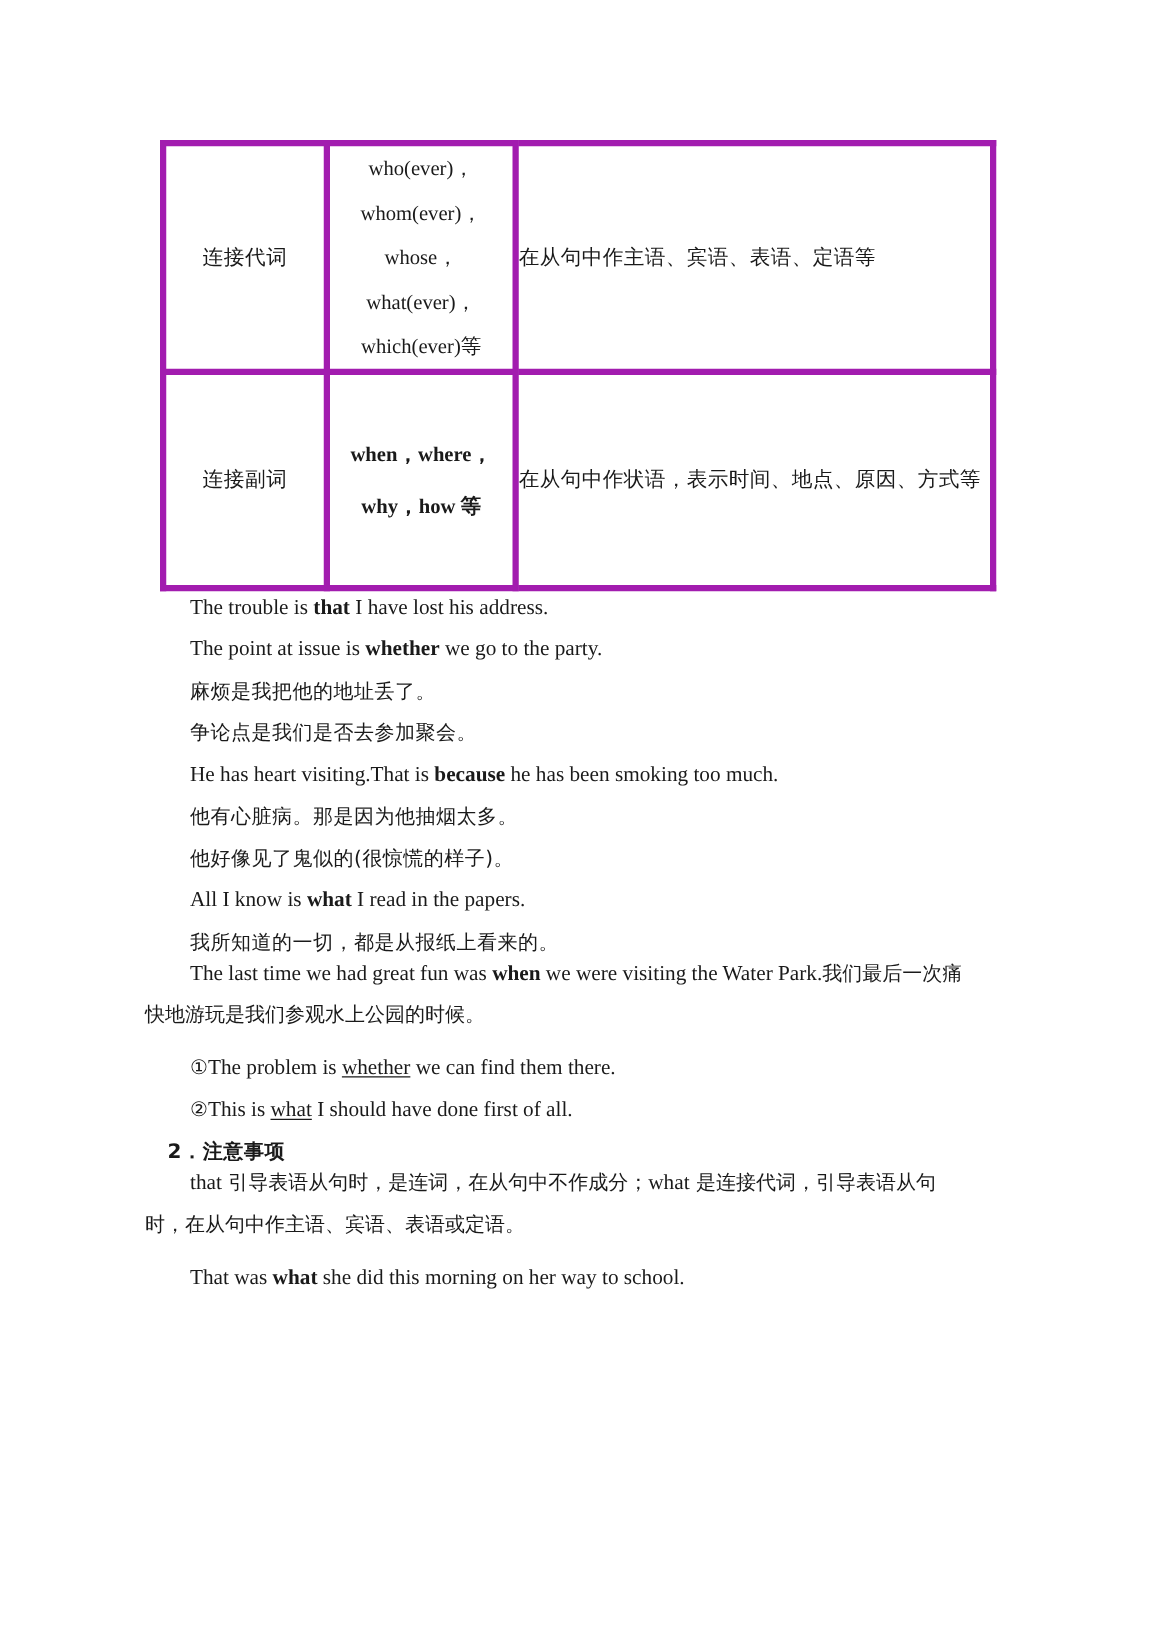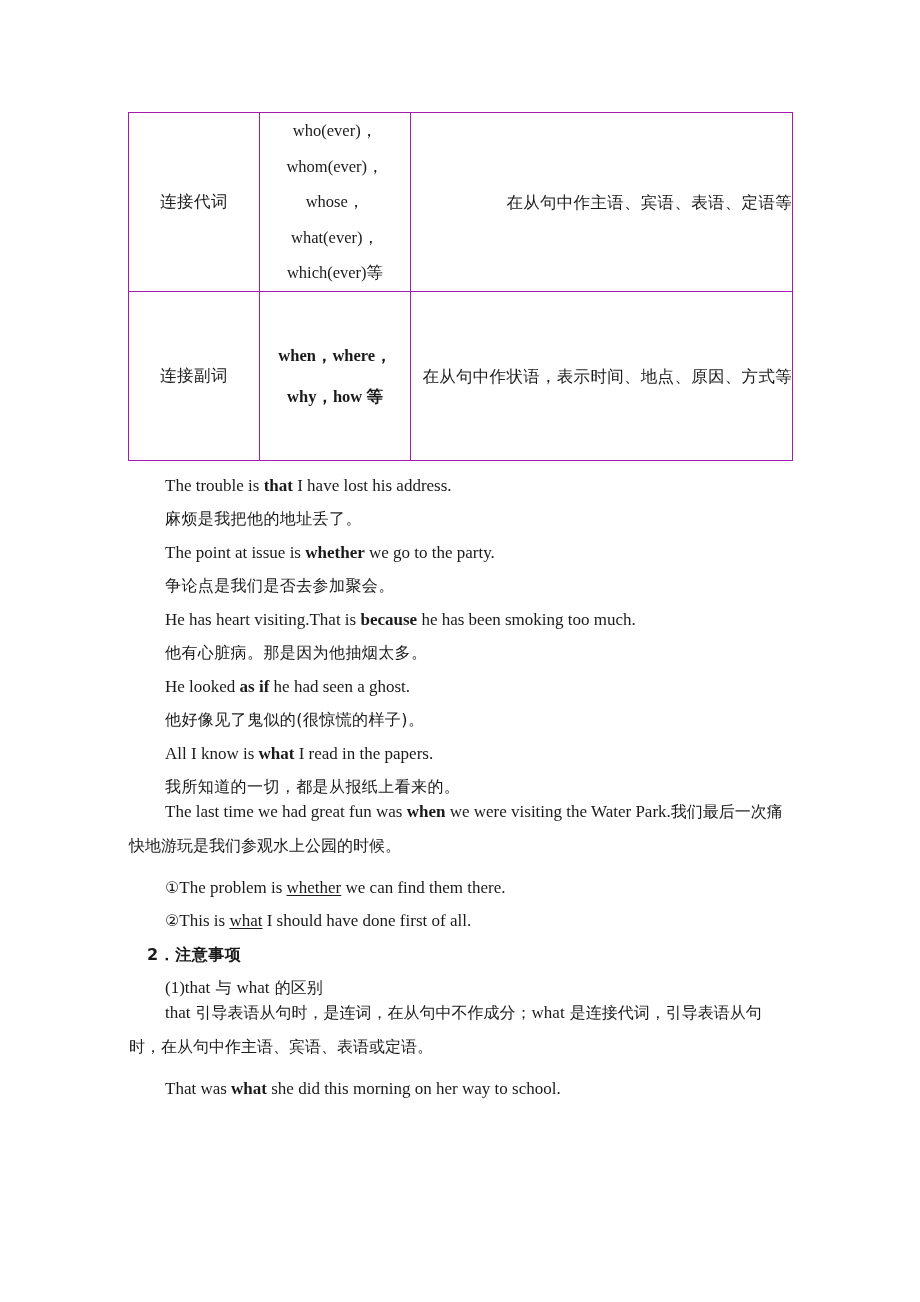--- a/index.html
+++ b/index.html
@@ -27,21 +27,21 @@
   
   .grammar-table {
     position: absolute;
     left: 128px;
     top: 112px;
     width: 664px;
     border-collapse: collapse;
     table-layout: fixed;
   }
   .grammar-table td {
-    border: 1px solid #a21caf;
+    border: 5px solid #a21caf;
     padding: 0;
     vertical-align: middle;
     font-size: 16.5px;
   }
   .col-type   { width: 131px; }
   .col-words  { width: 151px; }
   .col-func   { width: 382px; }
 
   .cell-type {
     text-align: center;
@@ -49,41 +49,41 @@
     font-size: 16px;
     letter-spacing: 0.5px;
   }
   .cell-words {
     text-align: center;
     line-height: 2.15;
     padding: 6px 4px;
     font-size: 16.5px;
   }
   .cell-func {
-    text-align: right;
+    text-align: left;
     padding: 6px 10px 6px 12px;
-    font-family: Liberation Sans, sans-serif;
+    font-family: Liberation Serif, serif;
     font-size: 15.5px;
     line-height: 1.95;
     letter-spacing: 0.3px;
   }
   .row-pron td { height: 178px; }
   .row-adv  td { height: 168px; }
 
   .cell-words-adv {
     text-align: center;
     line-height: 2.5;
     font-size: 16.5px;
     font-weight: bold;
   }
 
   
   .body-block {
     position: absolute;
-    left: 129px;
+    left: 116px;
     top: 460px;
     width: 664px;
   }
   .line {
     font-size: 17px;
     line-height: 1.0;
     margin: 0;
     padding: 0;
     white-space: nowrap;
   }
@@ -169,41 +169,38 @@
       </tr>
     </tbody>
   </table>
 
   <div class="body-block">
 
     <div class="row-h">
       <div class="line en indent"><span>The trouble is </span><b>that</b><span> I have lost his address.</span></div>
     </div>
     <div class="row-h">
+      <div class="line en indent"><span>The point at issue is </span><b>whether</b><span> we go to the party.</span></div>
+    </div>
+
+    <div class="row-h">
       <div class="line zh indent">麻烦是我把他的地址丢了。</div>
     </div>
-
-    <div class="row-h">
-      <div class="line en indent"><span>The point at issue is </span><b>whether</b><span> we go to the party.</span></div>
-    </div>
     <div class="row-h">
       <div class="line zh indent">争论点是我们是否去参加聚会。</div>
     </div>
 
     <div class="row-h">
       <div class="line en indent"><span>He has heart visiting.That is </span><b>because</b><span> he has been smoking too much.</span></div>
     </div>
     <div class="row-h">
       <div class="line zh indent">他有心脏病。那是因为他抽烟太多。</div>
     </div>
 
     <div class="row-h">
-      <div class="line en indent"><span>He looked </span><b>as if</b><span> he had seen a ghost.</span></div>
-    </div>
-    <div class="row-h">
       <div class="line zh indent">他好像见了鬼似的(很惊慌的样子)。</div>
     </div>
 
     <div class="row-h">
       <div class="line en indent"><span>All I know is </span><b>what</b><span> I read in the papers.</span></div>
     </div>
     <div class="row-h">
       <div class="line zh indent">我所知道的一切，都是从报纸上看来的。</div>
     </div>
 
@@ -214,23 +211,20 @@
       <div class="line en indent"><span class="circled">①</span><span>The problem is </span><u>whether</u><span> we can find them there.</span></div>
     </div>
     <div class="row-h">
       <div class="line en indent"><span class="circled">②</span><span>This is </span><u>what</u><span> I should have done first of all.</span></div>
     </div>
 
     <div class="row-h">
       <div class="line heading-zh" style="padding-left:18px">2．注意事项</div>
     </div>
 
-    <div class="row-h">
-      <div class="line indent mix"><span>(1)that</span><span class="zhrun"> 与 </span><span>what</span><span class="zhrun"> 的区别</span></div>
-    </div>
 
     <div class="wrap-para mix"><span>that</span><span class="zhrun"> 引导表语从句时，是连词，在从句中不作成分；</span><span>what</span><span class="zhrun"> 是连接代词，引导表语从句时，在从句中作主语、宾语、表语或定语。</span></div>
 
     <div class="row-h">
       <div class="line en indent"><span>That was </span><b>what</b><span> she did this morning on her way to school.</span></div>
     </div>
 
   </div>
 </div>
 

